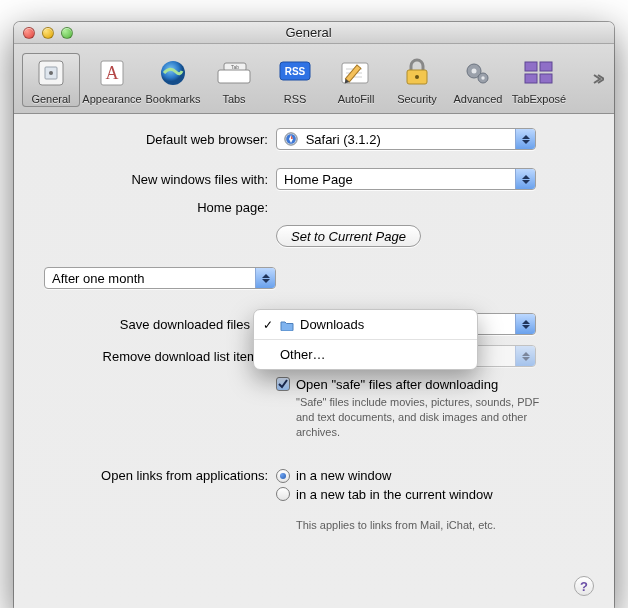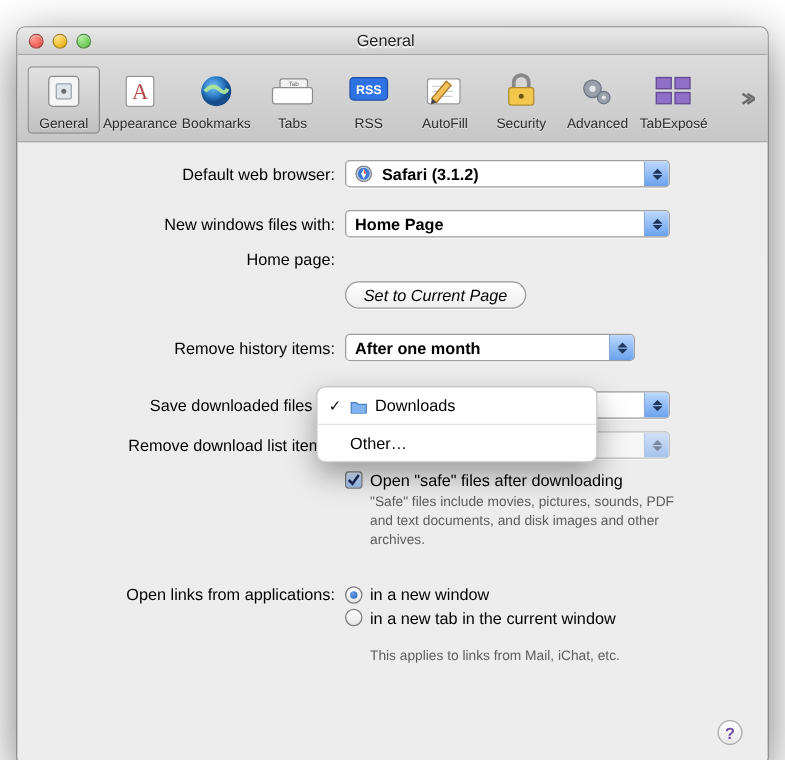--- a/index.html
+++ b/index.html
@@ -79,21 +79,20 @@
   .row .lab { width:232px; text-align:right; padding-right:8px; font-size:13px;}
   .row .ctl { flex:1; }
   .select {
     display:flex; align-items:center; justify-content:space-between;
     height:22px;
     background: linear-gradient(#ffffff,#ffffff);
     border:1px solid #9f9f9f; border-radius:4px;
     box-shadow: 0 1px 0 rgba(255,255,255,.8), inset 0 1px 0 #fff;
     padding-left:7px;
     position:relative;
-    font-weight:bold;
   }
   .select span { font-size:13px; }
   .select .caps {
     width:20px; height:100%;
     background: linear-gradient(#bcd8ff,#6aa1ec);
     border-left:1px solid #8aa8d8;
     border-top-right-radius:3px; border-bottom-right-radius:3px;
     display:flex; flex-direction:column; align-items:center; justify-content:center;
     gap:1px;
   }
@@ -343,21 +342,20 @@
       <div class="ctl">
         <div class="pushbtn">
           <span>Set to Current Page</span>
         </div>
       </div>
     </div>
 
     <div style="height:10px"></div>
 
     <div class="row">
-      <div class="lab">Remove history items:</div>
       <div class="ctl">
         <div class="select" style="width:232px">
           <span>After one month</span>
           <div class="caps"></div>
         </div>
       </div>
     </div>
 
     <div style="height:14px"></div>
 

